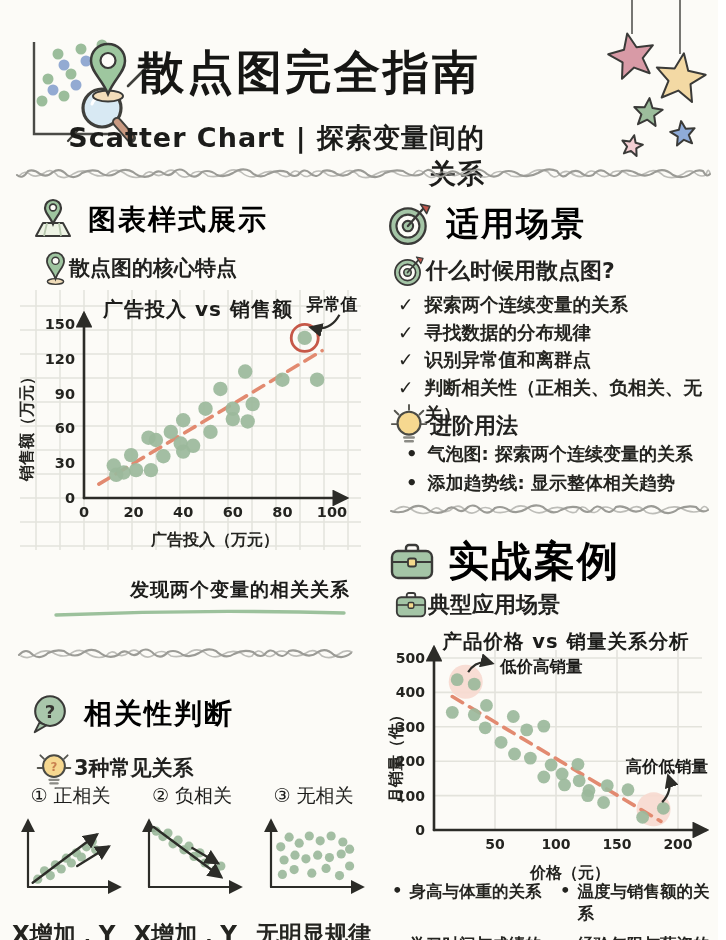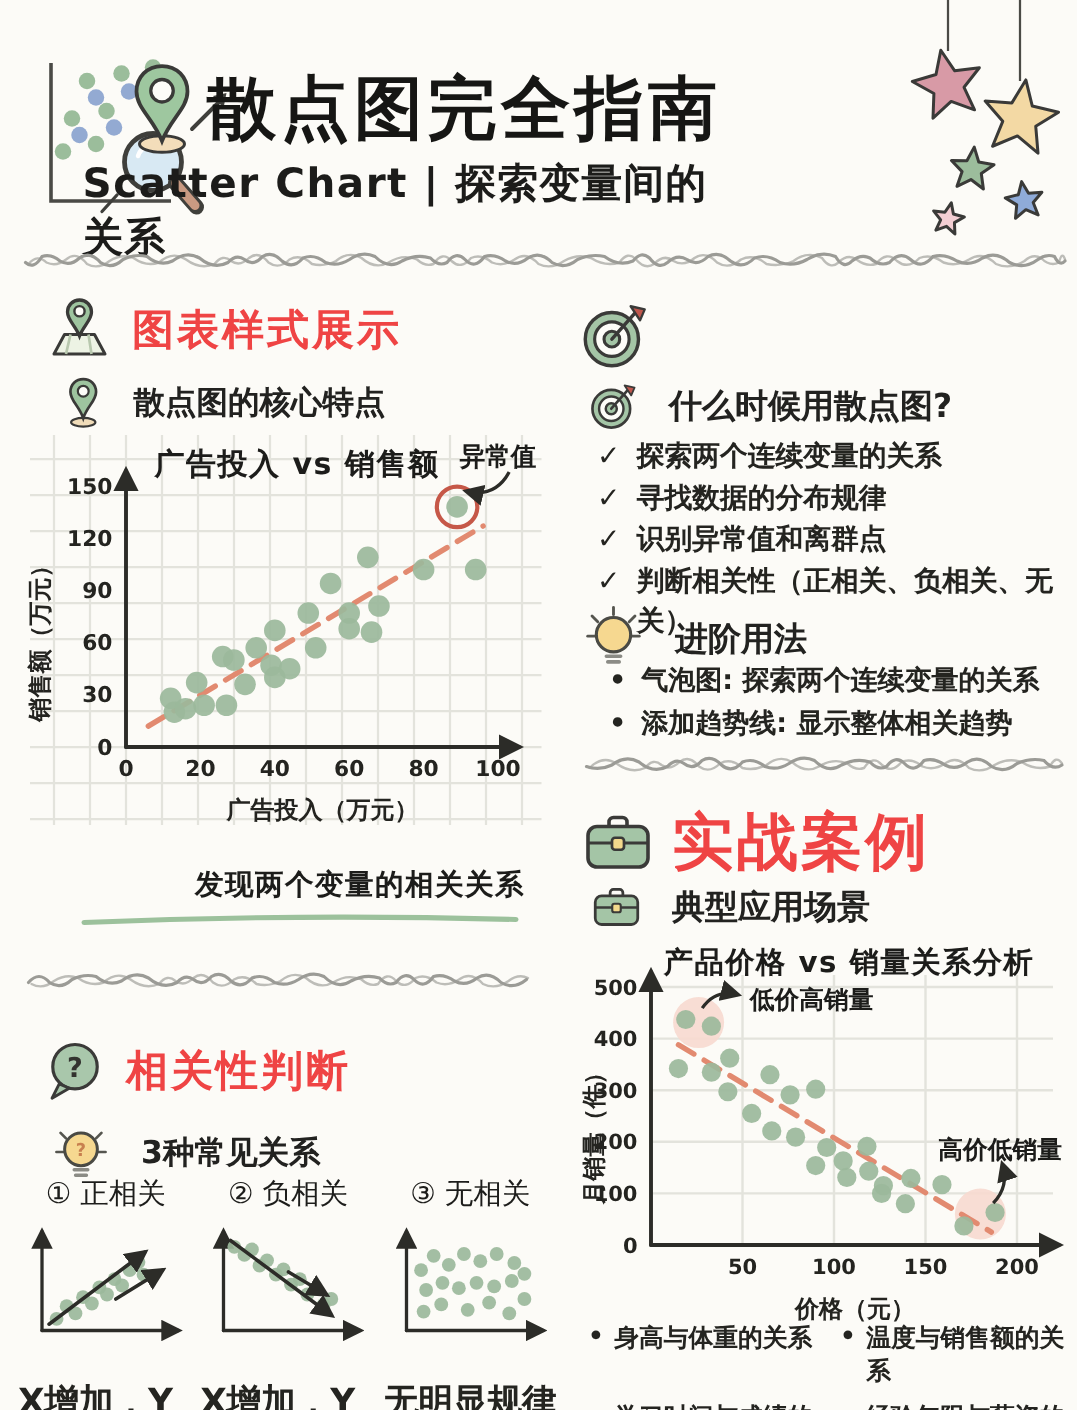--- a/index.html
+++ b/index.html
@@ -2,24 +2,24 @@
 <html><head>
 <meta charset="utf-8">
 <style>
   *{margin:0;padding:0;box-sizing:border-box}
   html,body{width:726px;height:940px}
   body{font-family:"DejaVu Sans","Liberation Sans",sans-serif;color:#262622;background:#fff}
   .page{position:relative;width:718px;height:940px;background:#fcfbf7;overflow:hidden}
   .abs{position:absolute}
   svg text{font-family:inherit}
   .main-title{position:absolute;left:138px;top:42px;font-size:46px;font-weight:800;letter-spacing:3px;color:#161614}
-  .subtitle{position:absolute;left:55px;top:104px;width:430px;text-align:left;font-size:27px;font-weight:600;letter-spacing:1px;color:#1c1c1a}
+  .subtitle{position:absolute;left:55px;top:120px;width:430px;text-align:right;font-size:27px;font-weight:600;letter-spacing:1px;color:#1c1c1a}
   .h1row{position:absolute;display:flex;align-items:center;gap:12px}
-  .h1row .t{font-weight:800;color:#ef4444;letter-spacing:2px}
-  .h2row{position:absolute;display:flex;align-items:center;gap:20px}
+  .h1row .t{font-weight:800;color:#000000;letter-spacing:2px}
+  .h2row{position:absolute;display:flex;align-items:center;gap:0}
   .h2row .t{font-weight:700;color:#222220}
   .fs28{font-size:28px}.fs33{font-size:33px;letter-spacing:7px}.fs31{font-size:41px;letter-spacing:5px}
   .fs21{font-size:21px}.fs22{font-size:22px}
   .check-list{position:absolute;list-style:none}
   .check-list li{display:flex;gap:11px;font-size:18.5px;font-weight:600;line-height:27.5px;color:#242420}
   .check-list .g{font-weight:800}
   .dot-list{position:absolute;list-style:none}
   .dot-list li{display:flex;gap:10px;font-size:18px;font-weight:600;line-height:28.5px;color:#242420}
   .caption-wrap{position:absolute;left:20px;top:577px;width:330px;text-align:right}
   .caption-wrap .cap{font-size:19px;font-weight:800;color:#1c1c1a;letter-spacing:1px}
@@ -318,20 +318,21 @@
   </div>
 
   <div class="h1row" style="left:386px;top:200px">
     <svg width="48" height="48" viewBox="0 0 46 46">
       <circle cx="21" cy="25" r="17" fill="#a4c5a6" stroke="#3a3a38" stroke-width="2.2"></circle>
       <circle cx="21" cy="25" r="11" fill="#fdfcf8" stroke="#3a3a38" stroke-width="2"></circle>
       <circle cx="21" cy="25" r="5" fill="#a4c5a6" stroke="#3a3a38" stroke-width="2"></circle>
       <path d="M21 25 L36 8" stroke="#3a3a38" stroke-width="2.2" stroke-linecap="round"></path>
       <path d="M33 4 L42 6 L39 13 Z" fill="#c0574d" stroke="#3a3a38" stroke-width="1.5" stroke-linejoin="round"></path>
     </svg>
+    <span class="t fs33">适用场景</span>
   </div>
 
   <div class="h2row" style="left:392px;top:254px">
     <svg width="34" height="34" viewBox="0 0 46 46">
       <circle cx="21" cy="25" r="17" fill="#a4c5a6" stroke="#3a3a38" stroke-width="2.4"></circle>
       <circle cx="21" cy="25" r="11" fill="#fdfcf8" stroke="#3a3a38" stroke-width="2.2"></circle>
       <circle cx="21" cy="25" r="5" fill="#a4c5a6" stroke="#3a3a38" stroke-width="2.2"></circle>
       <path d="M21 25 L36 8" stroke="#3a3a38" stroke-width="2.4" stroke-linecap="round"></path>
       <path d="M33 4 L42 6 L39 13 Z" fill="#c0574d" stroke="#3a3a38" stroke-width="1.6" stroke-linejoin="round"></path>
     </svg>

